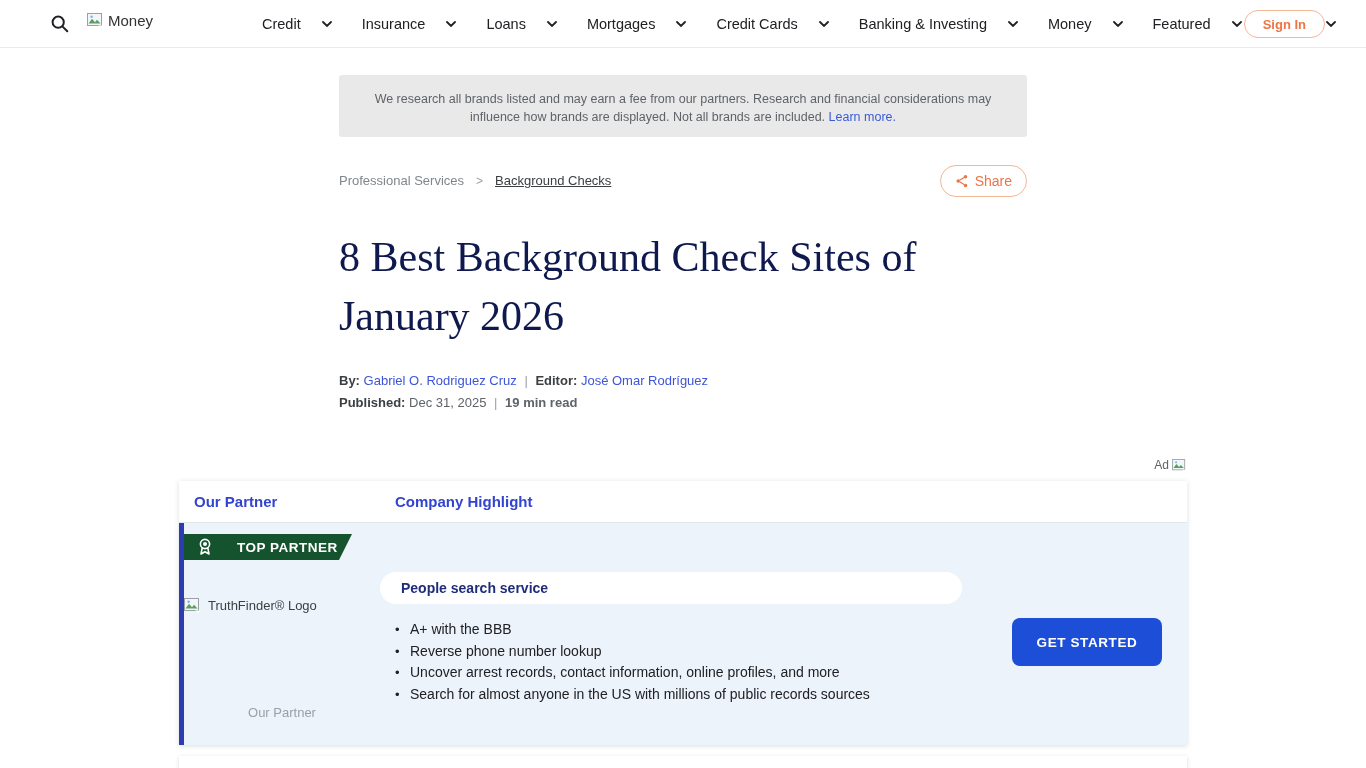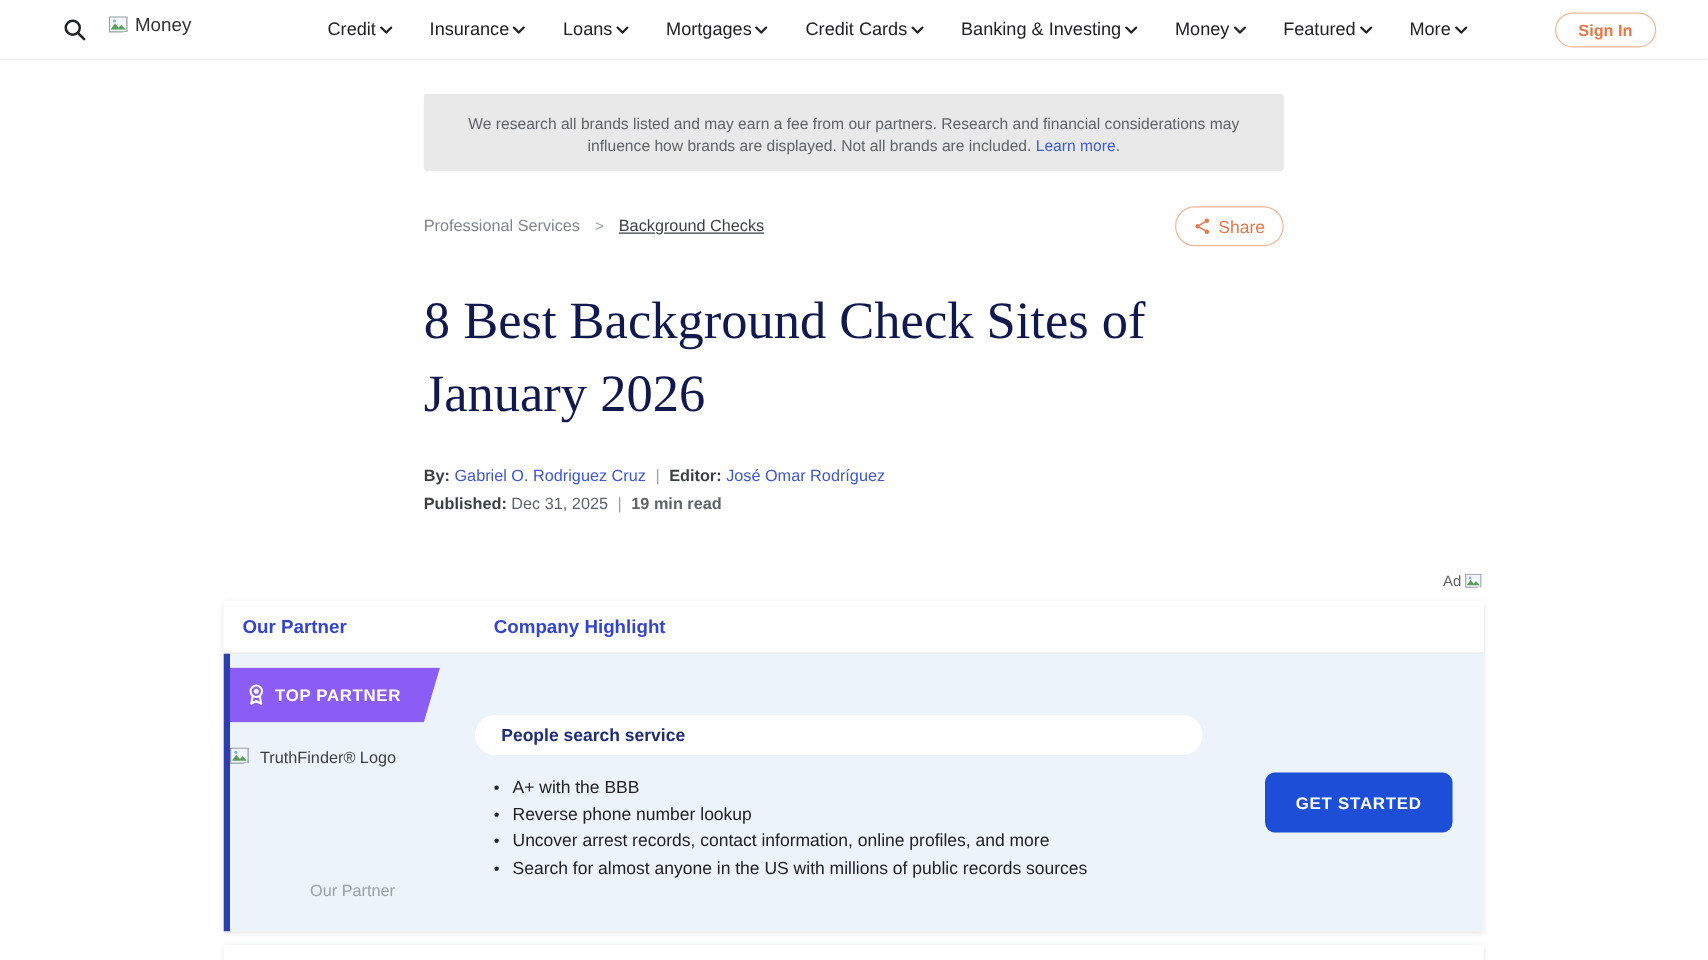--- a/index.html
+++ b/index.html
@@ -7,21 +7,21 @@
     font-family:"Liberation Sans", sans-serif; }
   .page { position:relative; width:1366px; height:768px; background:#fff; }
 
   
   .topbar { position:absolute; left:0; top:0; width:1366px; height:48px;
     background:#fff; border-bottom:1px solid #e8eaed; z-index:10; }
   .search-btn { position:absolute; left:50px; top:14px; width:20px; height:20px; cursor:pointer; }
   .brand { position:absolute; left:87px; top:12px; display:flex; align-items:center; gap:4px; cursor:pointer; }
   .brand-text { font-size:15px; color:#333; }
   .nav { position:absolute; left:262px; top:0; height:48px; display:flex; align-items:center; gap:30px; }
-  .nav-item { display:flex; align-items:center; gap:3px; font-size:14.5px; color:#202124; cursor:pointer; white-space:nowrap; }
+  .nav-item { display:flex; align-items:center; gap:21px; font-size:14.5px; color:#202124; cursor:pointer; white-space:nowrap; }
   .signin { position:absolute; right:41px; top:10px; height:28px; padding:0 18px;
     border:1.5px solid #f4b695; border-radius:14px; background:#fff; color:#ed7445;
     font-size:13px; font-weight:bold; line-height:25px; cursor:pointer; }
 
   
   .disclaimer { position:absolute; left:339px; top:75px; width:688px; height:62px;
     background:#e9e9e9; border-radius:3px; text-align:center; padding:15px 30px;
     font-size:12.5px; line-height:18px; color:#5f6368; }
   .disclaimer a { color:#3b5bd6; text-decoration:none; cursor:pointer; }
 
@@ -56,23 +56,23 @@
   .card { position:absolute; left:179px; top:481px; width:1008px;
     background:#fff; box-shadow:0 1px 5px rgba(60,64,67,.18); }
   .card-head { display:flex; align-items:center; height:42px; background:#fff;
     border-bottom:1px solid #e4e7ea; }
   .th { font-size:15px; font-weight:bold; color:#3344d0; }
   .th1 { padding-left:15px; width:201px; }
   .th2 { padding-left:15px; }
 
   .partner-row { position:relative; height:222px; background:#edf3fa;
     border-left:5px solid #2d3cae; }
-  .badge { position:absolute; left:0; top:11px; width:168px; height:44px; background:#8b5cf6;
+  .badge { position:absolute; left:0; top:11px; width:168px; height:26px; background:#14532d;
     clip-path:polygon(0 0, 100% 0, calc(100% - 13px) 100%, 0 100%);
-    display:flex; align-items:center; gap:8px; padding-left:14px;
+    display:flex; align-items:center; gap:25px; padding-left:14px;
     color:#fff; font-size:13.5px; font-weight:bold; letter-spacing:.5px; }
   .logo-cell { position:absolute; left:0; top:75px; width:196px;
     display:flex; justify-content:flex-start; align-items:center; gap:7px; }
   .logo-cell .logo-alt { font-size:13px; color:#3c4043; }
   .partner-caption { position:absolute; left:0; top:182px; width:196px; text-align:center;
     font-size:13px; color:#9aa0a6; }
 
   .highlight-col { position:absolute; left:196px; top:0; width:807px; height:222px; }
   .pill { position:absolute; left:0; top:49px; width:582px; height:32px; background:#fff;
     border-radius:18px; line-height:32px; padding-left:21px;

